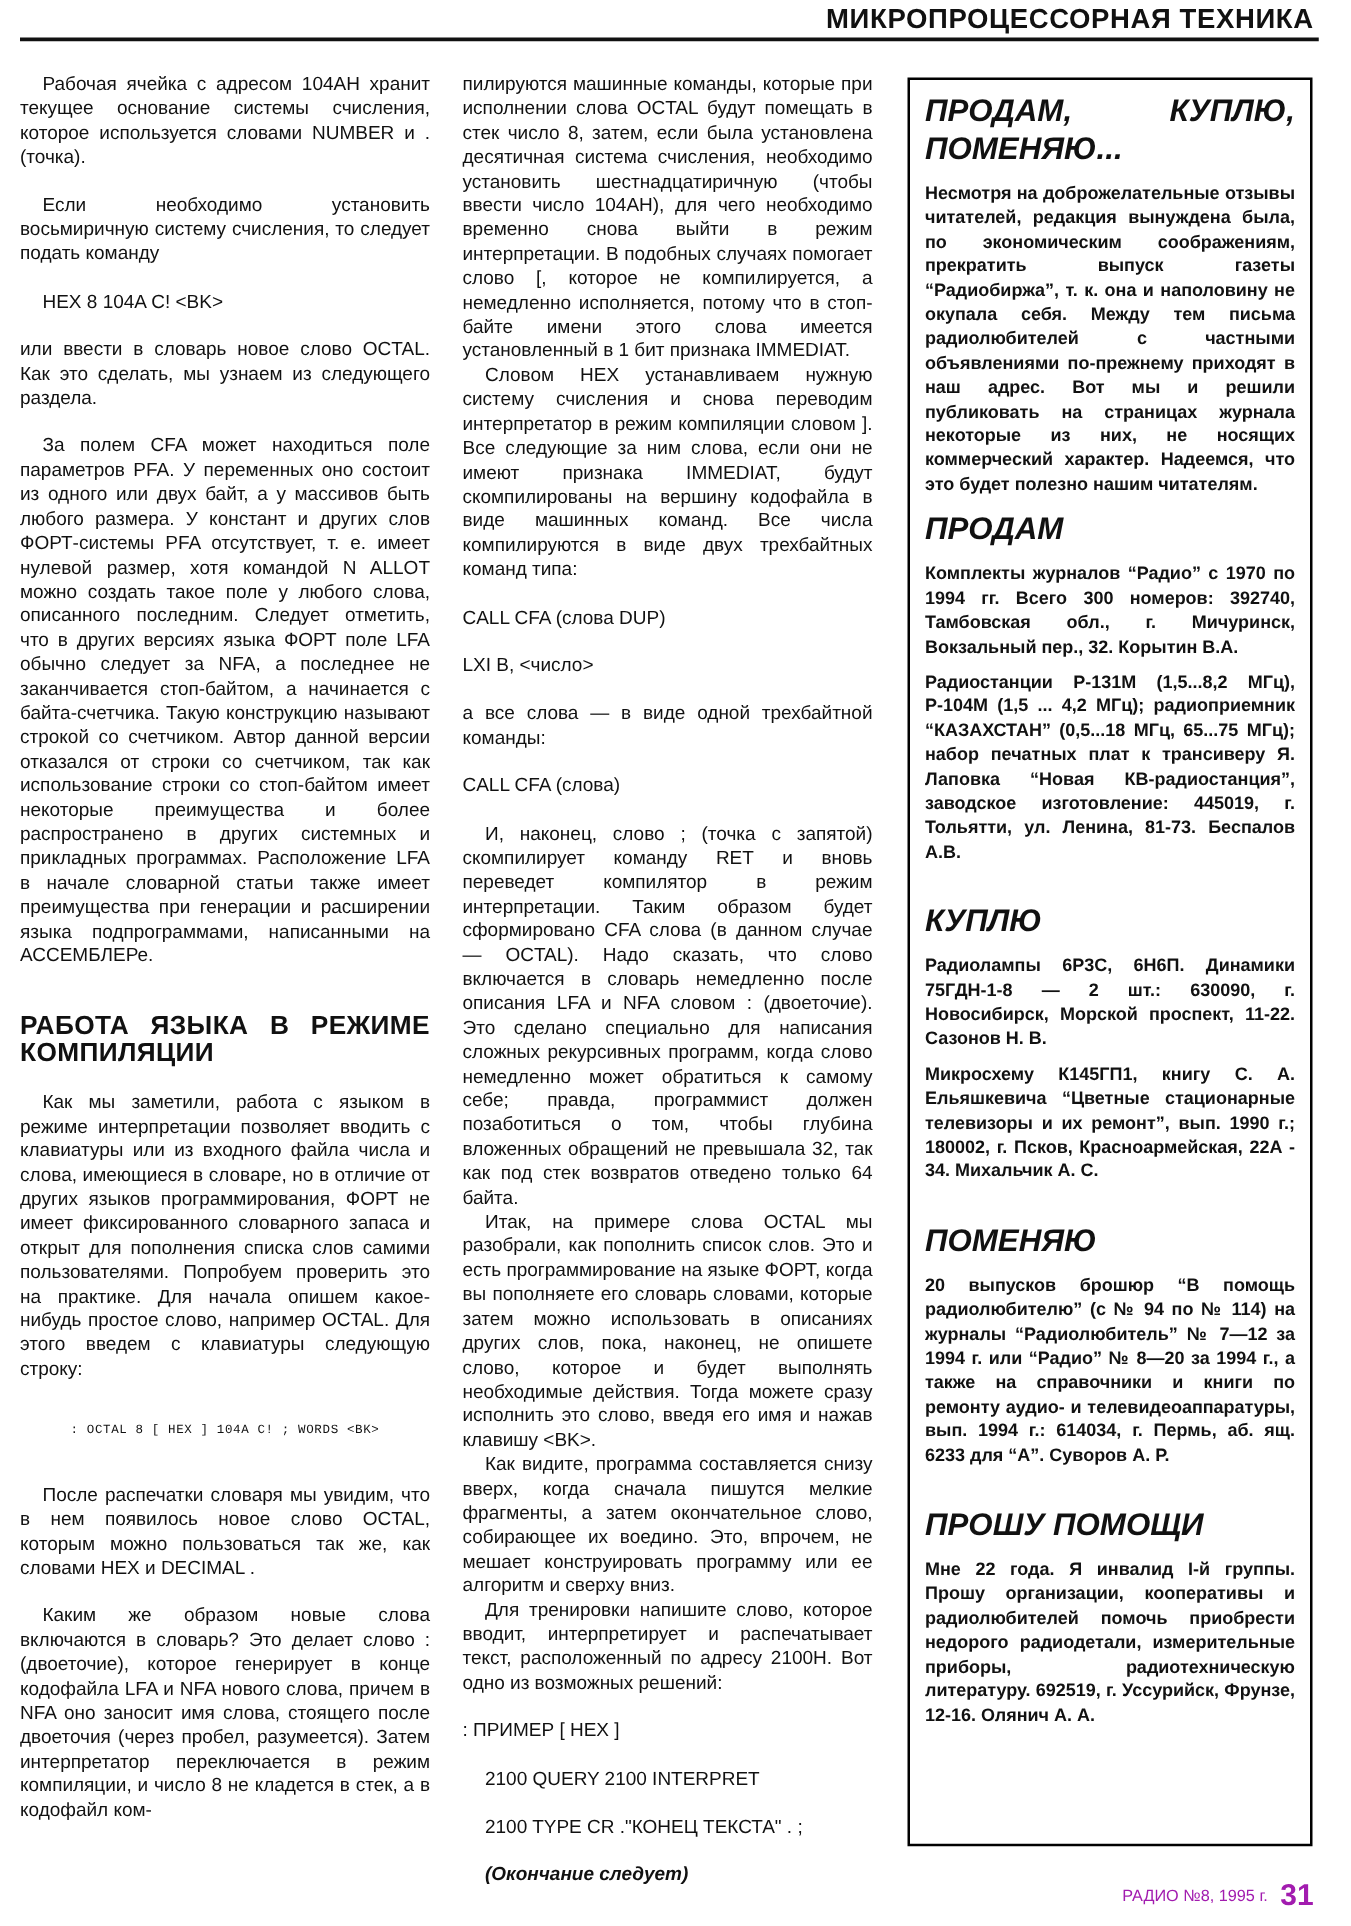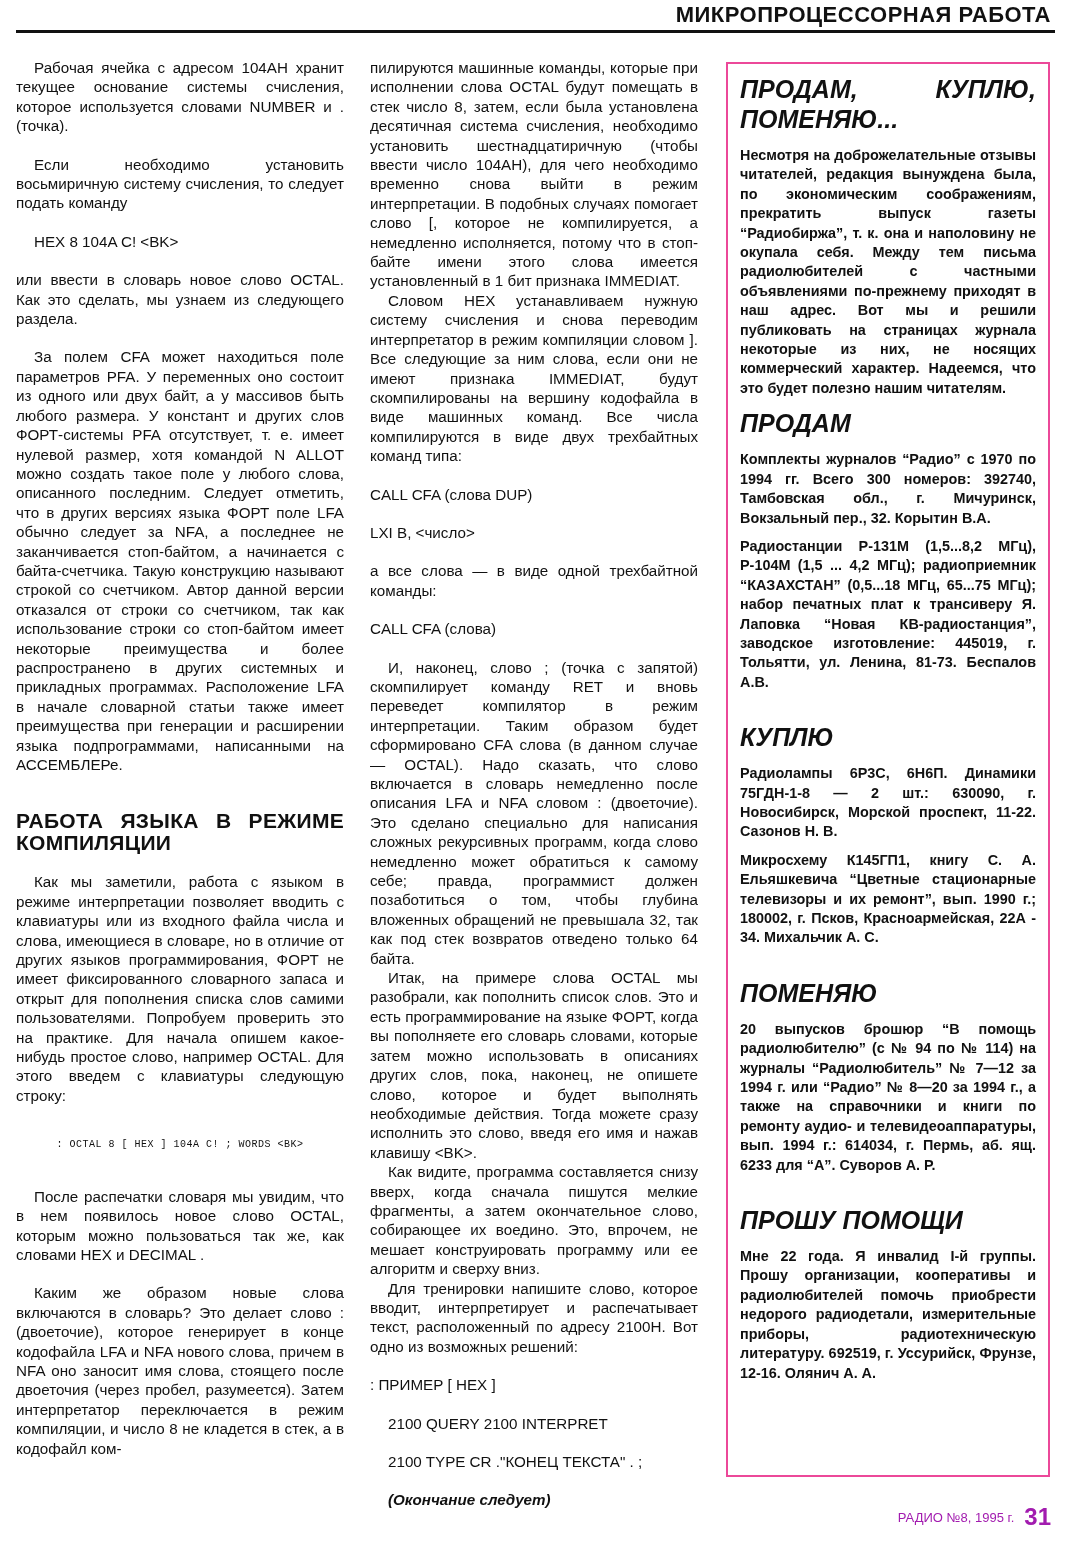--- a/index.html
+++ b/index.html
@@ -26,21 +26,21 @@
   .code.ind { padding-left: 18px; }
   .code.small { font-family: "Liberation Mono", monospace; font-weight: normal; font-size: 10px; text-align: center; letter-spacing: 0.5px; margin: 30px 0 32px; }
   .section-heading {
     font-family: "Liberation Sans", sans-serif; font-weight: bold; font-size: 21px; line-height: 22px;
     margin: 36px 0 18px; text-transform: uppercase; letter-spacing: 0.3px;
   }
   .next-note { text-align: left; font-weight: bold; font-style: italic; margin-top: 20px; text-indent: 0; }
 
   #sidebar {
     position: absolute; left: 726px; top: 62px; width: 324px; height: 1415px;
-    border: 2px solid #ec4899; box-sizing: border-box; padding: 6px 12px 0 12px;
+    border: 2px solid #000000; box-sizing: border-box; padding: 6px 12px 0 12px;
     font-family: "Liberation Sans", sans-serif; font-weight: bold; font-size: 14.4px; line-height: 19.4px;
     text-align: justify;
   }
   .sb-title {
     font-family: "Liberation Sans", sans-serif; font-weight: bold; font-style: italic;
     font-size: 25px; line-height: 30px; margin: 10px 0 12px;
   }
   .sb-title.first { margin-top: 4px; }
   .sb-item { margin: 0 0 9px; }
   .sb-intro { }
@@ -48,21 +48,21 @@
 
   .footer {
     position: absolute; right: 30px; top: 1503px;
     font-family: "Liberation Sans", sans-serif; font-size: 13px; color: #a21caf;
   }
   .footer .pg { font-weight: bold; font-size: 24px; margin-left: 10px; vertical-align: -3px; }
 </style>
 </head>
 <body>
 
-<div class="header-title">МИКРОПРОЦЕССОРНАЯ РАБОТА</div>
+<div class="header-title">МИКРОПРОЦЕССОРНАЯ ТЕХНИКА</div>
 <div class="header-rule"></div>
 
 <div id="col1" class="col">
   <p>Рабочая ячейка с адресом 104АН хранит текущее основание системы счисления, которое используется словами NUMBER и . (точка).</p>
   <p class="gap">Если необходимо установить восьмиричную систему счисления, то следует подать команду</p>
   <div class="code ind">HEX 8 104A C! &lt;BK&gt;</div>
   <p class="noind">или ввести в словарь новое слово OCTAL. Как это сделать, мы узнаем из следующего раздела.</p>
   <p class="gap">За полем CFA может находиться поле параметров PFA. У переменных оно состоит из одного или двух байт, а у массивов быть любого размера. У констант и других слов ФОРТ-системы PFA отсутствует, т. е. имеет нулевой размер, хотя командой N ALLOT можно создать такое поле у любого слова, описанного последним. Следует отметить, что в других версиях языка ФОРТ поле LFA обычно следует за NFA, а последнее не заканчивается стоп-байтом, а начинается с байта-счетчика. Такую конструкцию называют строкой со счетчиком. Автор данной версии отказался от строки со счетчиком, так как использование строки со стоп-байтом имеет некоторые преимущества и более распространено в других системных и прикладных программах. Расположение LFA в начале словарной статьи также имеет преимущества при генерации и расширении языка подпрограммами, написанными на АССЕМБЛЕРе.</p>
   <div class="section-heading">РАБОТА ЯЗЫКА В РЕЖИМЕ КОМПИЛЯЦИИ</div>
   <p>Как мы заметили, работа с языком в режиме интерпретации позволяет вводить с клавиатуры или из входного файла числа и слова, имеющиеся в словаре, но в отличие от других языков программирования, ФОРТ не имеет фиксированного словарного запаса и открыт для пополнения списка слов самими пользователями. Попробуем проверить это на практике. Для начала опишем какое-нибудь простое слово, например OCTAL. Для этого введем с клавиатуры следующую строку:</p>

